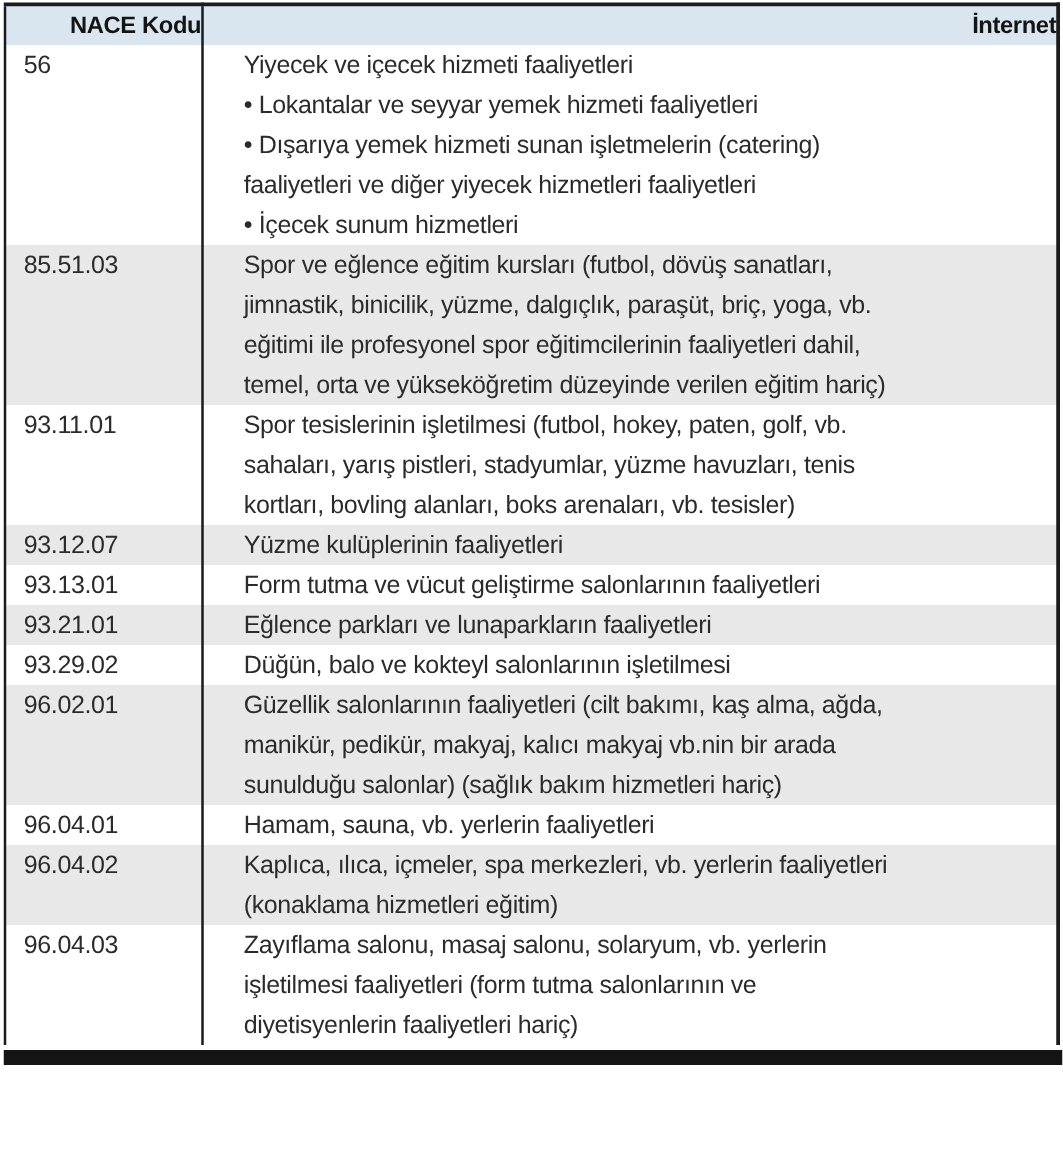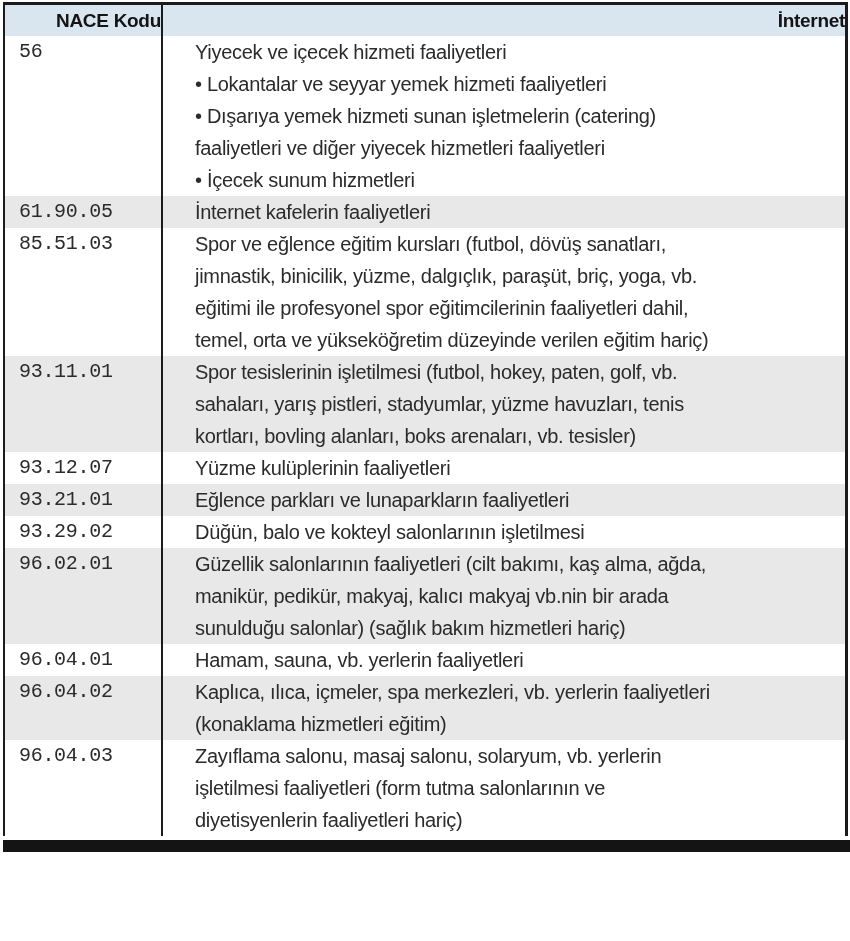--- a/index.html
+++ b/index.html
@@ -41,21 +41,21 @@
     letter-spacing: -0.3px;
   }
   thead th:first-child { border-right: 2px solid var(--border); }
   tbody td {
     vertical-align: top;
     font-size: 20px;
     line-height: 32px;
     letter-spacing: -0.3px;
     padding: 0 6px 0 14px;
   }
-  tbody td.code { border-right: 2px solid var(--border); font-family: Liberation Mono, monospace; }
+  tbody td.code { border-right: 2px solid var(--border); }
   tbody td.desc { white-space: pre-line; padding-left: 32px; }
   tbody tr:nth-child(even) { background: var(--row-alt-bg); }
   tbody tr:nth-child(odd)  { background: var(--row-bg); }
   .bottom-bar {
     width: 847px;
     height: 12px;
     background: var(--bar);
     margin-top: 4px;
   }
 </style>
@@ -77,24 +77,20 @@
     <tbody>
   <tr>
     <td class="code">56</td>
     <td class="desc">Yiyecek ve içecek hizmeti faaliyetleri
 • Lokantalar ve seyyar yemek hizmeti faaliyetleri
 • Dışarıya yemek hizmeti sunan işletmelerin (catering)
 faaliyetleri ve diğer yiyecek hizmetleri faaliyetleri
 • İçecek sunum hizmetleri</td>
   </tr>
 
-  <tr>
-    <td class="code">61.90.05</td>
-    <td class="desc">İnternet kafelerin faaliyetleri</td>
-  </tr>
 
   <tr>
     <td class="code">85.51.03</td>
     <td class="desc">Spor ve eğlence eğitim kursları (futbol, dövüş sanatları,
 jimnastik, binicilik, yüzme, dalgıçlık, paraşüt, briç, yoga, vb.
 eğitimi ile profesyonel spor eğitimcilerinin faaliyetleri dahil,
 temel, orta ve yükseköğretim düzeyinde verilen eğitim hariç)</td>
   </tr>
 
   <tr>
@@ -102,20 +98,24 @@
     <td class="desc">Spor tesislerinin işletilmesi (futbol, hokey, paten, golf, vb.
 sahaları, yarış pistleri, stadyumlar, yüzme havuzları, tenis
 kortları, bovling alanları, boks arenaları, vb. tesisler)</td>
   </tr>
 
   <tr>
     <td class="code">93.12.07</td>
     <td class="desc">Yüzme kulüplerinin faaliyetleri</td>
   </tr>
 
+  <tr>
+    <td class="code">93.13.01</td>
+    <td class="desc">Form tutma ve vücut geliştirme salonlarının faaliyetleri</td>
+  </tr>
 
 
   <tr>
     <td class="code">93.21.01</td>
     <td class="desc">Eğlence parkları ve lunaparkların faaliyetleri</td>
   </tr>
 
   <tr>
     <td class="code">93.29.02</td>
     <td class="desc">Düğün, balo ve kokteyl salonlarının işletilmesi</td>

